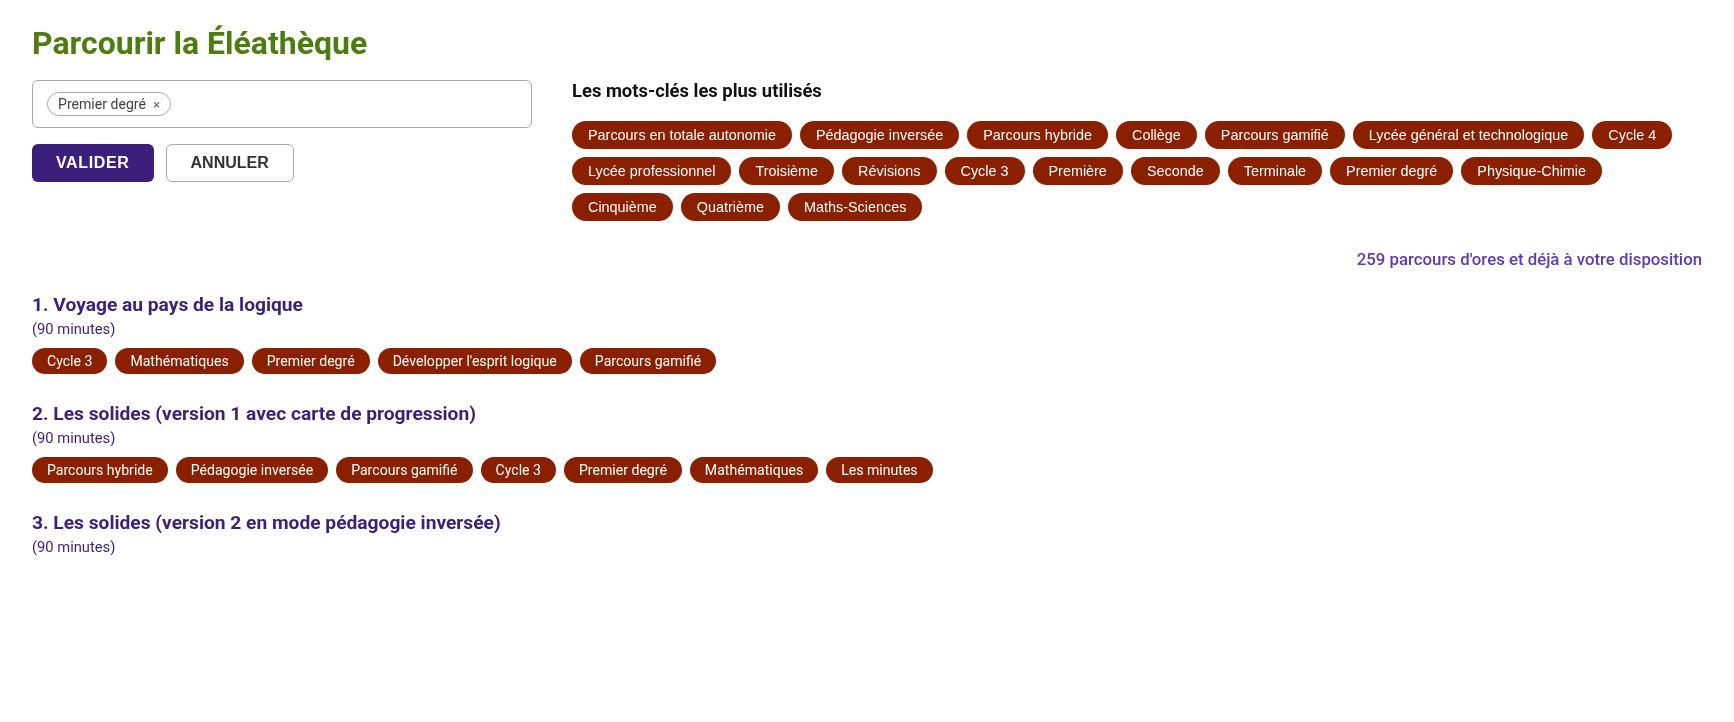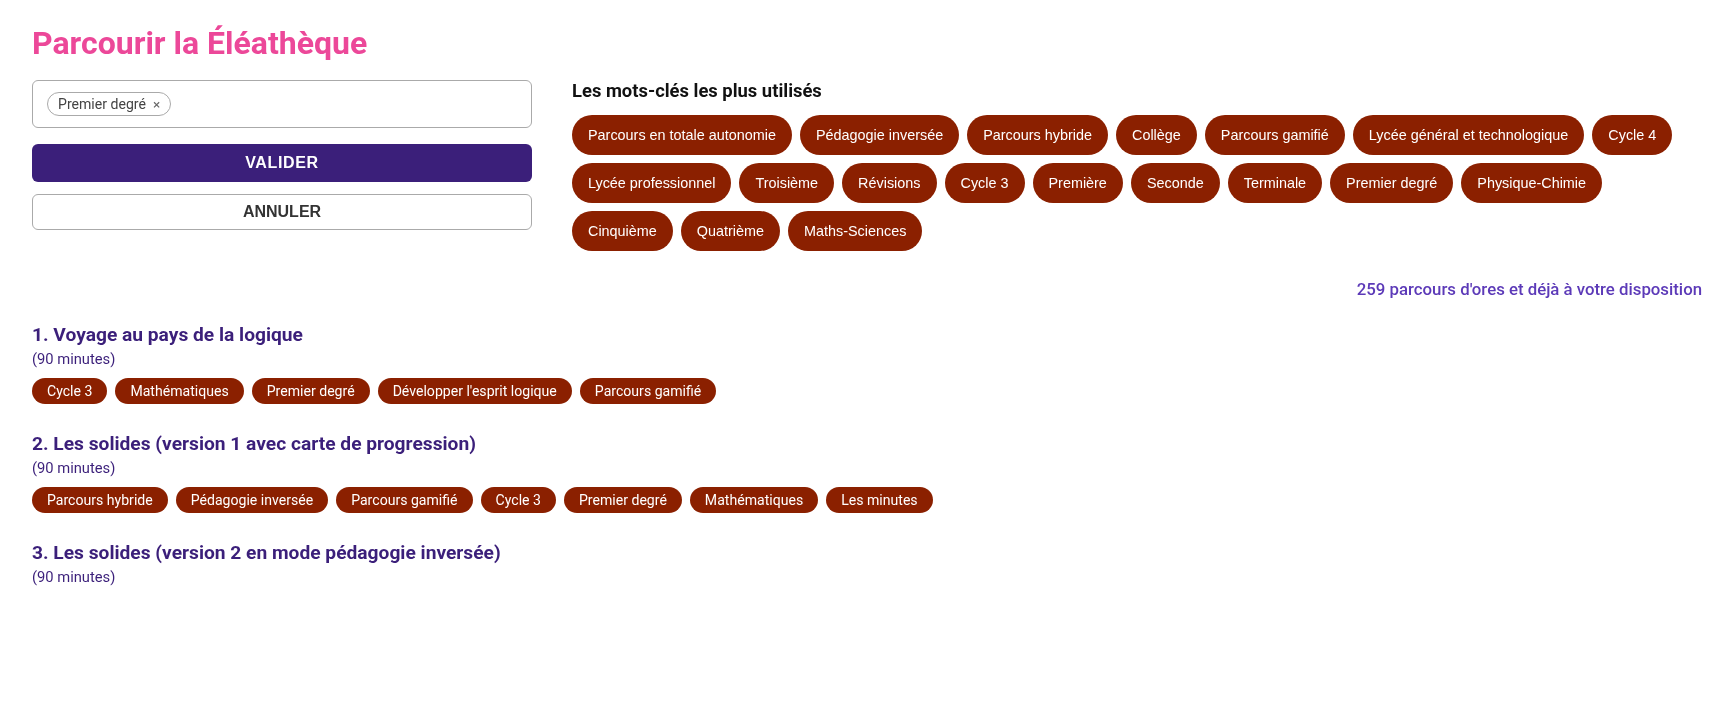--- a/index.html
+++ b/index.html
@@ -7,21 +7,21 @@
       font-family: -apple-system, BlinkMacSystemFont, 'Segoe UI', Roboto, sans-serif;
       background: #fff;
       color: #222;
       padding: 24px 32px;
     }
 
     h1 {
       font-size: 2rem;
       font-weight: 700;
       margin-bottom: 18px;
-      color: #ec4899;
+      color: #4d7c0f;
     }
 
     .top-section {
       display: flex;
       gap: 40px;
       align-items: flex-start;
     }
 
     .search-area {
       flex: 0 0 auto;
@@ -56,21 +56,20 @@
     .tag-pill .remove {
       cursor: pointer;
       font-size: 0.85rem;
       color: #666;
       margin-left: 2px;
     }
 
     .btn-row {
       display: flex;
       gap: 12px;
-      flex-direction: column;
     }
 
     .btn-valider {
       background: #3b1f7a;
       color: #fff;
       border: none;
       border-radius: 6px;
       padding: 10px 24px;
       font-size: 1rem;
       font-weight: 700;
@@ -89,35 +88,35 @@
       cursor: pointer;
     }
 
     .keywords-area {
       flex: 1;
     }
 
     .keywords-title {
       font-size: 1.15rem;
       font-weight: 700;
-      margin-bottom: 14px;
+      margin-bottom: 20px;
       color: #111;
     }
 
     .keywords-tags {
       display: flex;
       flex-wrap: wrap;
       gap: 8px;
     }
 
     .kw-tag {
       background: #8b2000;
       color: #fff;
       border-radius: 20px;
-      padding: 12px 16px;
+      padding: 6px 16px;
       font-size: 0.9rem;
       cursor: pointer;
       white-space: nowrap;
       border: none;
     }
 
     .results-count {
       text-align: right;
       color: #5c3ab8;
       font-size: 1.05rem;

